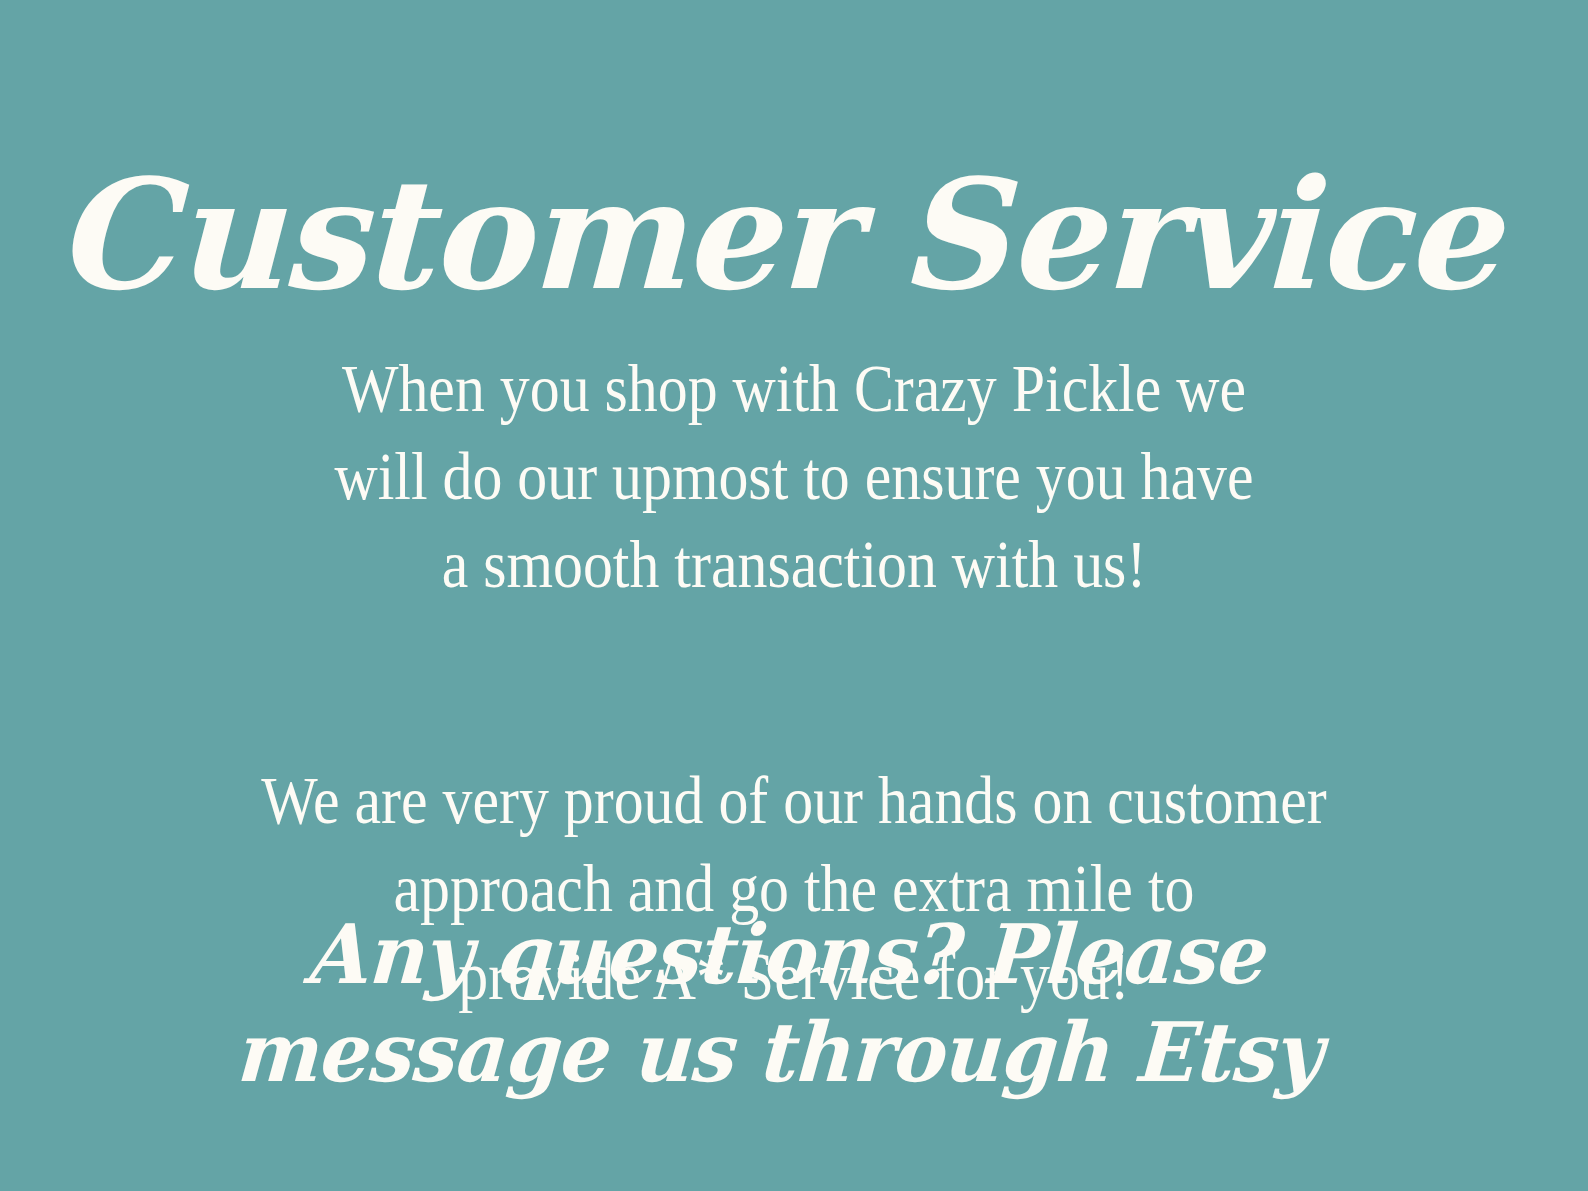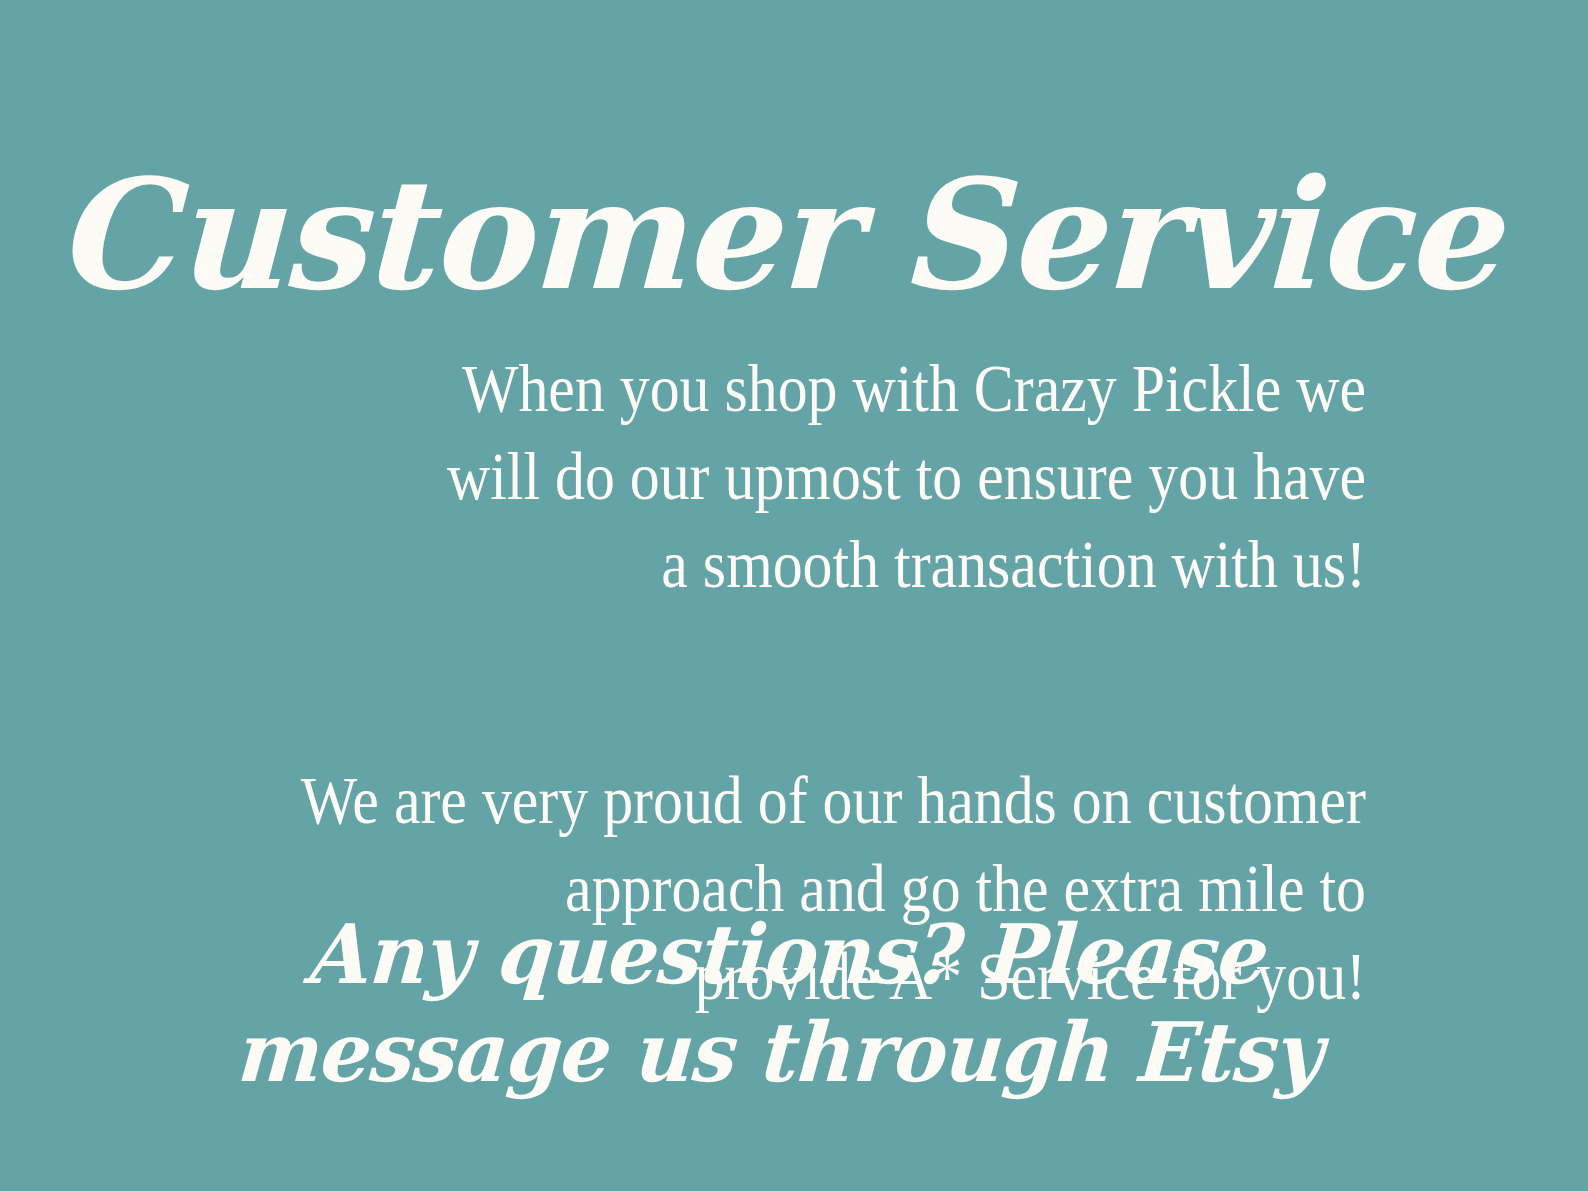--- a/index.html
+++ b/index.html
@@ -47,21 +47,21 @@
     text-rendering: optimizeLegibility;
   }
 
   
   #body-block {
     position: absolute;
     top: 276px;
     left: 50%;
     width: 1300px;
     margin-left: -650px;
-    text-align: right;
+    text-align: center;
   }
 
   .para {
     font-family: "Liberation Serif", "DejaVu Serif", serif;
     font-weight: normal;
     font-size: 68px;
     line-height: 88px;
     letter-spacing: 0px;
     color: #fdfbf5;
     transform: scaleX(0.88);

